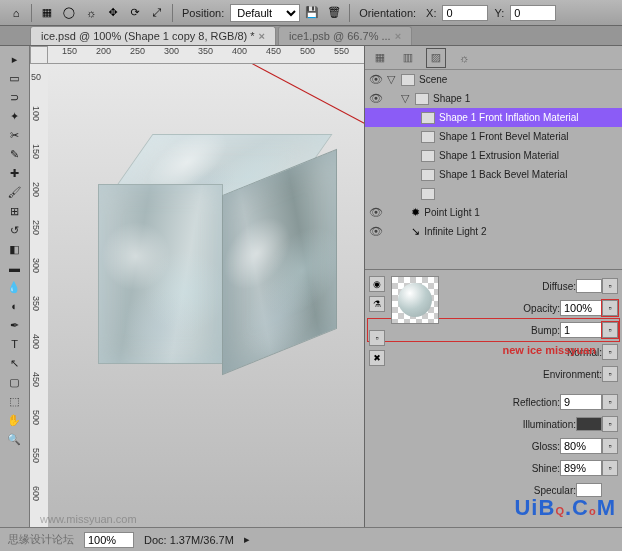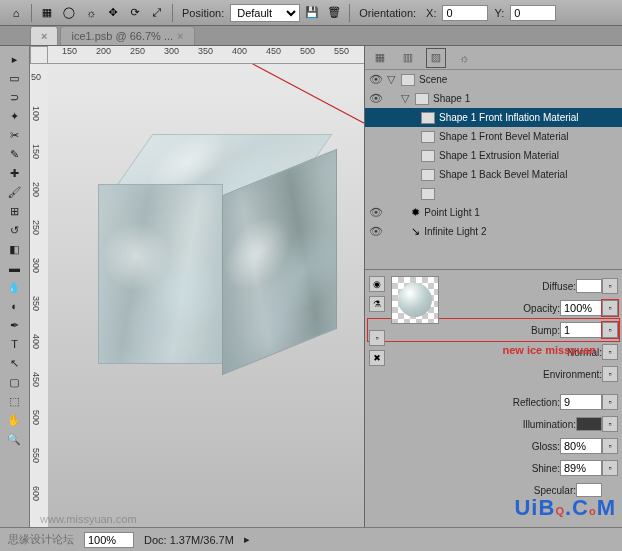--- a/index.html
+++ b/index.html
@@ -30,21 +30,21 @@
 .cube-left::before,.cube-right::before,.cube-top::before{content:"";position:absolute;inset:0;background:radial-gradient(circle at 30% 40%,rgba(255,255,255,0.5) 0%,transparent 25%),radial-gradient(circle at 70% 60%,rgba(200,225,230,0.4) 0%,transparent 30%),radial-gradient(circle at 50% 80%,rgba(180,200,210,0.4) 0%,transparent 25%)}
 .diag-line{position:absolute;top:74px;left:35px;width:310px;height:1px;background:#c02020;transform:rotate(28deg);transform-origin:right center}
 .panels{width:258px;background:#b0b0b0;border-left:1px solid #666;display:flex;flex-direction:column}
 .panel-tabs{height:22px;background:#9a9a9a;display:flex;align-items:flex-end;border-bottom:1px solid #666;overflow:hidden}
 .ptab{padding:4px 5px;background:#9a9a9a;border:1px solid #777;border-bottom:none;font-size:10px;color:#555;cursor:pointer;white-space:nowrap}
 .ptab.active{background:#b0b0b0;color:#111;font-weight:bold}
 .panel-icons{height:24px;background:#b0b0b0;display:flex;align-items:center;padding:0 6px;gap:10px;border-bottom:1px solid #888}
 .picon{width:18px;height:18px;display:flex;align-items:center;justify-content:center;cursor:pointer;color:#555}
 .scene-tree{background:#b0b0b0;height:200px;overflow:auto;border-bottom:1px solid #777}
 .tree-row{display:flex;align-items:center;height:19px;padding:0 4px;gap:4px;cursor:pointer}
-.tree-row.selected{background:#0c4a6e;color:#fff}
+.tree-row.selected{background:#8b5cf6;color:#fff}
 .tree-row.selected .tree-lbl{color:#fff}
 .eye{width:14px;height:14px;color:#444;flex-shrink:0}
 .tree-indent{display:inline-block}
 .tree-toggle{width:10px;color:#444}
 .tree-icon{width:14px;height:12px;background:#ddd;border:1px solid #888;flex-shrink:0}
 .tree-lbl{color:#222;white-space:nowrap;font-size:10px}
 .mat-props{flex:1;background:#b0b0b0;padding:6px 4px;overflow:auto;position:relative}
 .mat-row{display:flex;align-items:center;height:20px;margin-bottom:2px;justify-content:flex-end;}
 .mat-lbl{color:#222;text-align:right;font-size:10px}
 .mat-val{width:42px}
@@ -85,20 +85,21 @@
   <div class="tsep"></div>
   <span class="lbl">Orientation:</span>
   <span class="lbl">X:</span>
   <input class="inp" style="width: 46px;" value="0">
   <span class="lbl">Y:</span>
   <input class="inp" style="width: 46px;" value="0">
 </div>
 
 <div class="tabs-row">
   <div class="doc-tab">
+    <span>ice.psd @ 100% (Shape 1 copy 8, RGB/8) *</span>
     <span class="tab-x">×</span>
   </div>
   <div class="doc-tab dim">
     <span>ice1.psb @ 66.7% ...</span>
     <span class="tab-x">×</span>
   </div>
 </div>
 
 <div class="main-area">
 

